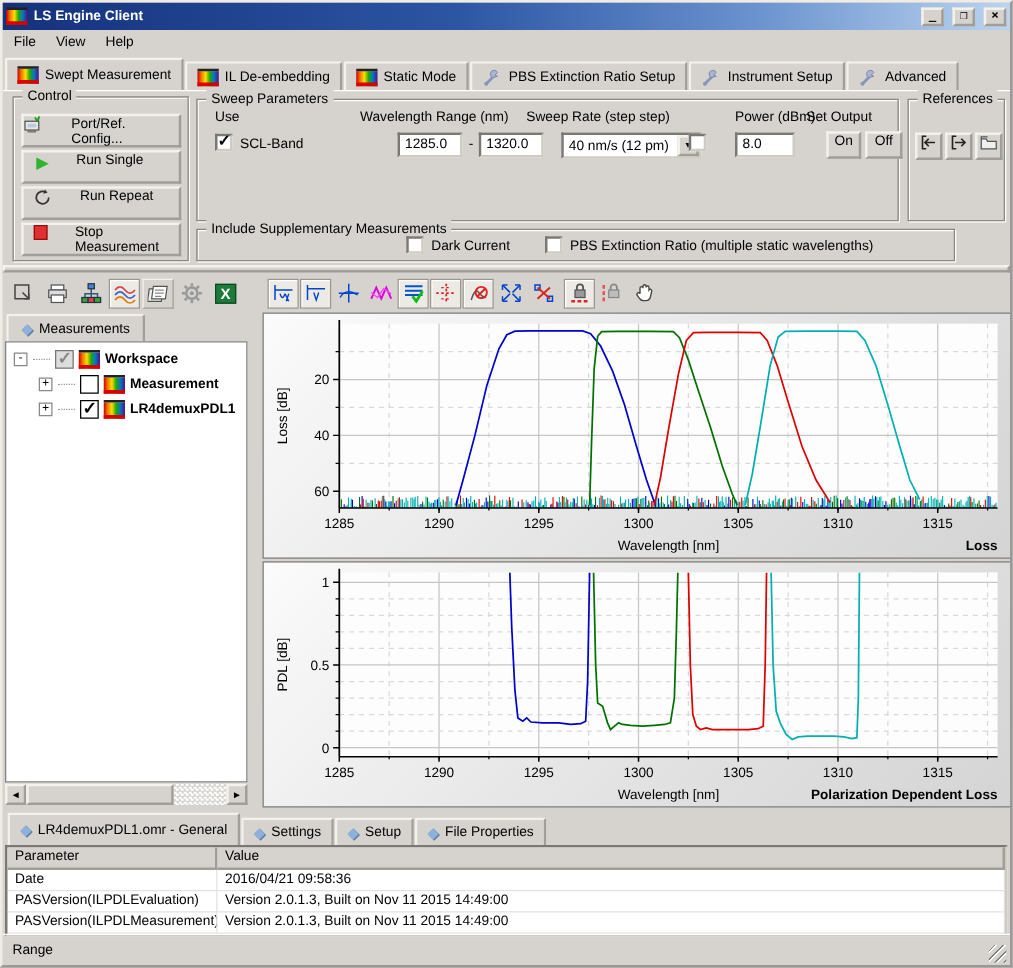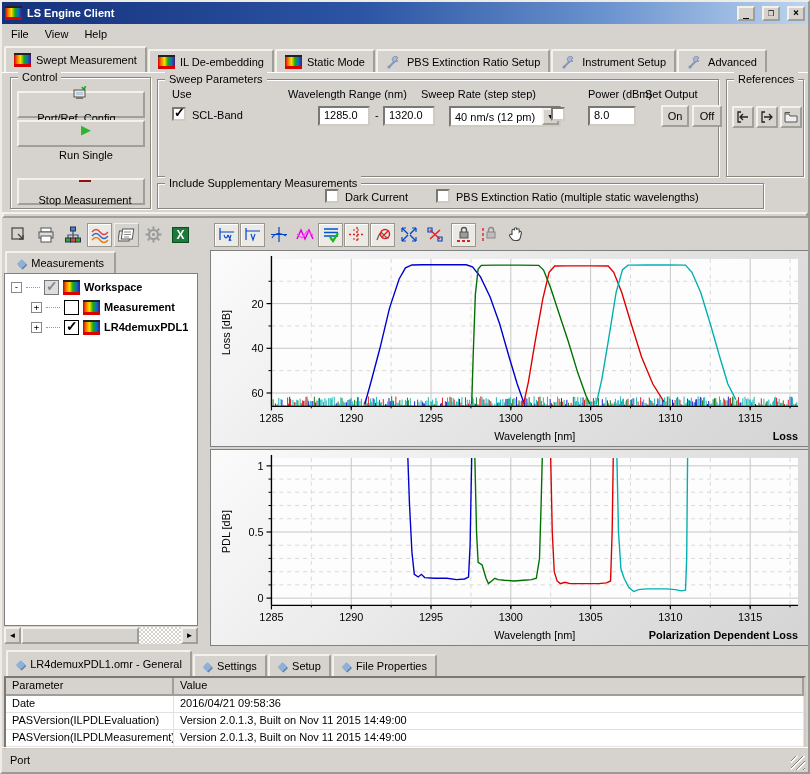--- a/index.html
+++ b/index.html
@@ -24,22 +24,22 @@
   .tabrow{position:absolute;top:44px;left:2px;right:0;height:26px;display:flex;align-items:flex-end;}
   .tab{height:23px;display:flex;align-items:center;gap:5px;padding:0 8px;background:#d6d3ce;
        border:2px outset #f4f1ea;border-bottom:none;border-radius:2px 2px 0 0;margin-right:1px;white-space:nowrap;}
   .tab.selected{height:26px;position:relative;z-index:3;}
   .wrench-icon{display:inline-block;width:16px;height:14px;position:relative;flex:none;}
   
   #param-area{position:absolute;top:70px;left:0;right:0;height:100px;border-top:1px solid #fff;}
   .group{position:absolute;border:1px solid #8a867e;box-shadow:inset 1px 1px 0 #fff,1px 1px 0 #fff;}
   .group>.legend{position:absolute;top:-8px;left:7px;background:#d6d3ce;padding:0 4px;line-height:14px;}
   .lbl{position:absolute;white-space:nowrap;}
-  .btn{position:absolute;background:#d6d3ce;border:2px outset #f4f1ea;display:flex;align-items:center;
-       justify-content:center;gap:12px;font-size:11px;flex-direction:column;}
+  .btn{position:absolute;background:#d6d3ce;border:2px outset #f4f1ea;display:flex;align-items:flex-start;
+       justify-content:center;gap:22px;font-size:11px;}
   .tbox{position:absolute;background:#fff;border:2px inset #cfcbc3;padding:1px 4px;font:11px "Liberation Sans",sans-serif;}
   .cb{position:absolute;width:14px;height:14px;background:#fff;border:2px inset #cfcbc3;}
   .cb[data-state="on"]::after,.cb[data-state="gray"]::after{content:"✓";position:absolute;top:-4px;left:0px;
        font-size:13px;font-weight:bold;}
   .dropdown{position:absolute;background:#fff;border:2px inset #cfcbc3;display:flex;align-items:center;}
   .dropdown .dval{flex:1;padding:0 4px;white-space:nowrap;overflow:hidden;}
   .dropdown .darrow{width:17px;align-self:stretch;background:#d6d3ce;border:2px outset #f4f1ea;
        display:flex;align-items:center;justify-content:center;font-size:7px;}
   
   .hsplit{position:absolute;left:0;right:0;height:6px;background:#d6d3ce;border:2px outset #f4f1ea;}
@@ -170,20 +170,29 @@
               <rect x="1" y="4" width="11" height="7" fill="#e8e8e8" stroke="#555"></rect>
               <rect x="3" y="6" width="7" height="3" fill="#bcd"></rect>
               <rect x="3" y="11" width="7" height="2" fill="#777"></rect>
             </svg>
           </span>
         <span>Port/Ref. Config...</span>
       </div>
       <div class="btn" style="left:6px;top:42px;width:128px;height:27px;justify-content:flex-start;padding-left:10px;">
         <span style="color:#2db52d;font-size:13px;">▶</span>
         <span>Run Single</span>
+      </div>
+      <div class="btn" style="left:6px;top:71px;width:128px;height:27px;justify-content:flex-start;padding-left:8px;">
+        <span>
+            <svg class="icon-svg" width="15" height="14" viewBox="0 0 15 14">
+              <path d="M12 7 a5 5 0 1 1 -2.2-4.1" fill="none" stroke="#333" stroke-width="1.4"></path>
+              <path d="M9 0.5 l2 2.6 -3.4 0.8 z" fill="#333"></path>
+            </svg>
+          </span>
+        <span>Run Repeat</span>
       </div>
       <div class="btn" style="left:6px;top:100px;width:128px;height:27px;justify-content:flex-start;padding-left:8px;">
         <span style="width:12px;height:12px;background:#e03030;border:1px solid #901010;"></span>
         <span>Stop Measurement</span>
       </div>
     </div>
 
     <div class="group" style="left:155px;top:6px;width:562px;height:98px;">
       <span class="legend">Sweep Parameters</span>
       <span class="lbl" style="left:14px;top:8px;">Use</span>
@@ -1047,21 +1056,21 @@
         <div class="pcell">Version 2.0.1.3, Built on Nov 11 2015 14:49:00</div>
       </div>
       <div class="prow">
         <div class="pcell">PASVersion(ILPDLMeasurement)</div>
         <div class="pcell">Version 2.0.1.3, Built on Nov 11 2015 14:49:00</div>
       </div>
     </div>
   </div>
 
   <div id="statusbar">
-    <span class="ready">Port</span>
+    <span class="ready">Range</span>
     <span class="spanel" style="width:36px;"></span>
     <span class="spanel" style="width:36px;">NUM</span>
     <span class="spanel" style="width:28px;"></span>
     <span class="spanel" style="width:132px;"></span>
     <span class="grip"></span>
   </div>
 
 </div>
 
 </body></html>

